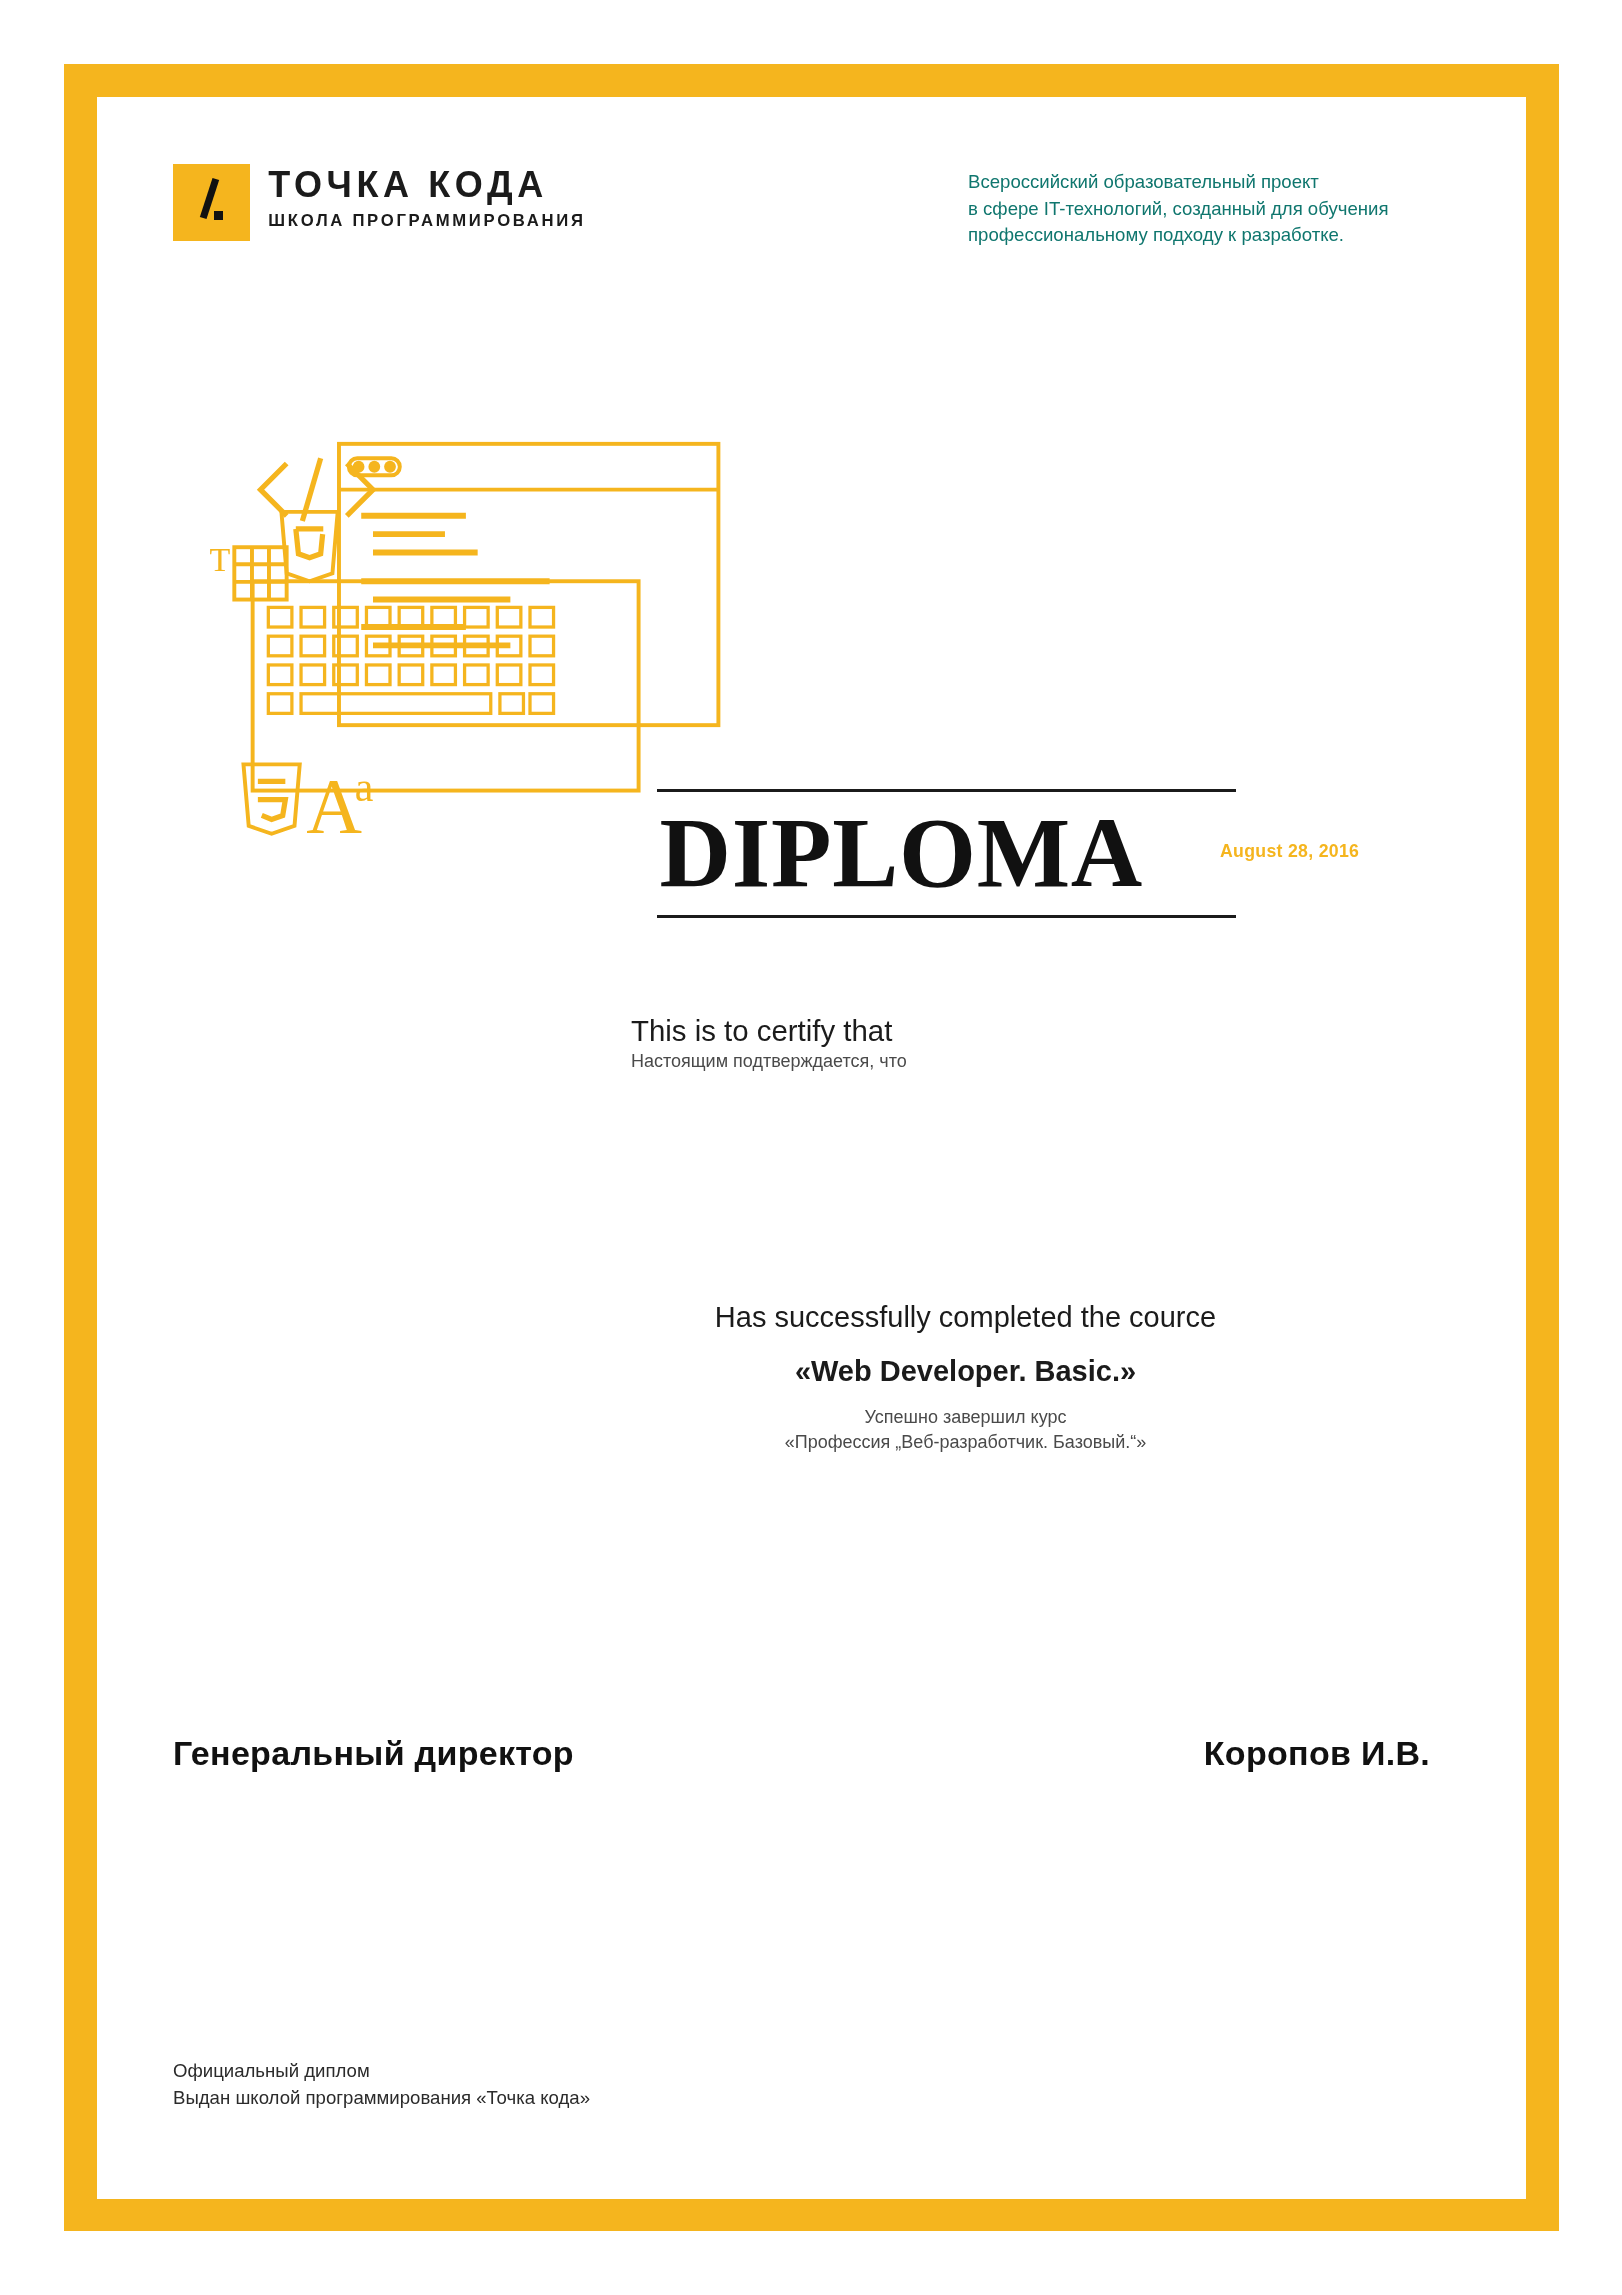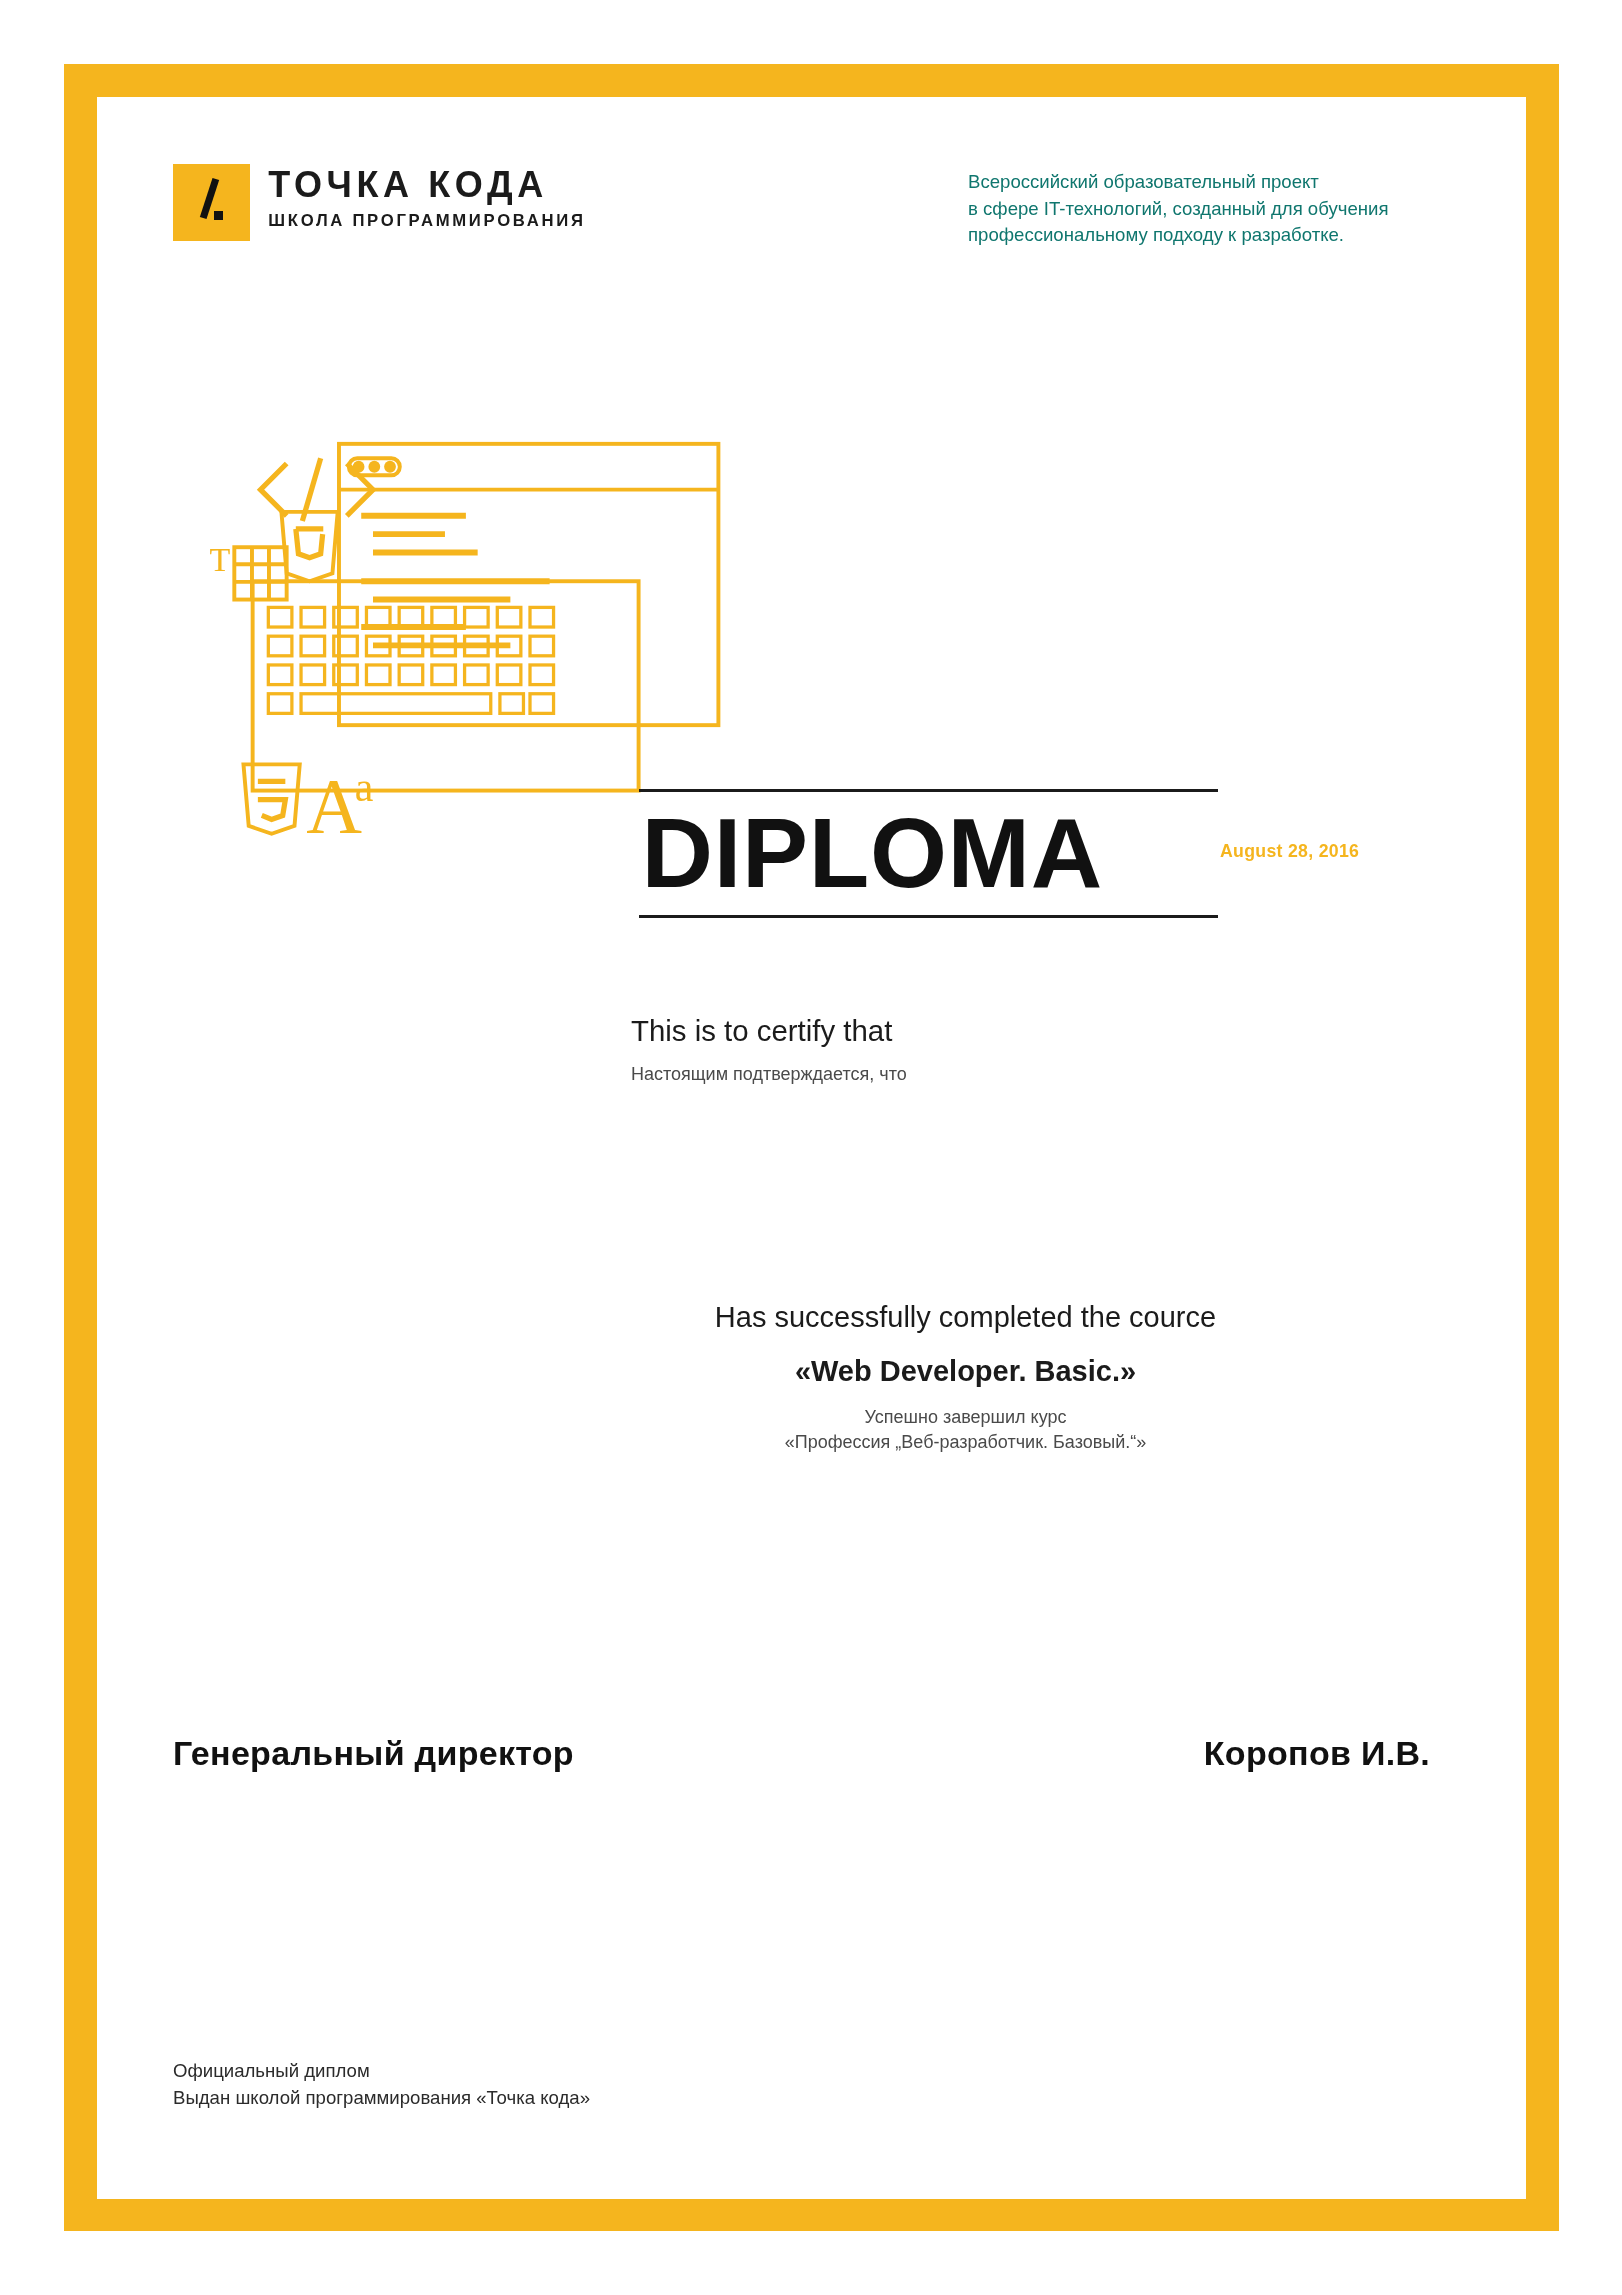--- a/index.html
+++ b/index.html
@@ -112,23 +112,24 @@
     left: 183px;
     top: 419px;
     width: 694px;
     height: 628px;
   }
   .illustration svg { display: block; }
 
   
   .diploma-block {
     position: absolute;
-    left: 639px;
+    left: 657px;
     top: 789px;
     width: 589px;
+    font-family: Liberation Serif, serif;
   }
   .rule {
     width: 579px;
     height: 2.6px;
     background: #1b1b1b;
   }
   .diploma-word {
     font-size: 99px;
     font-weight: 700;
     letter-spacing: 0.7px;
@@ -157,21 +158,21 @@
   }
   .certify-en {
     font-size: 29.4px;
     color: #1b1b1b;
     line-height: 1.2;
     font-weight: 400;
   }
   .certify-ru {
     font-size: 18px;
     color: #4a4a4a;
-    margin-top: 16px;
+    margin-top: 3px;
   }
 
   
   .course {
     position: absolute;
     left: 589px;
     top: 1299px;
     width: 753px;
     text-align: center;
   }

